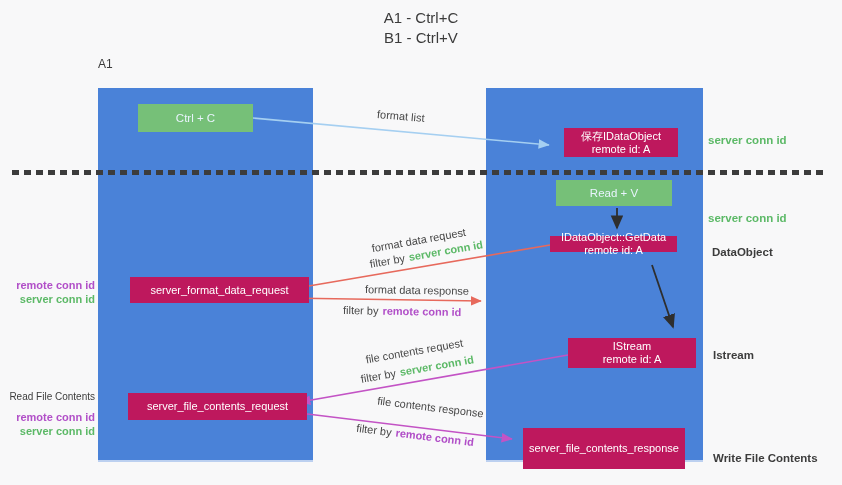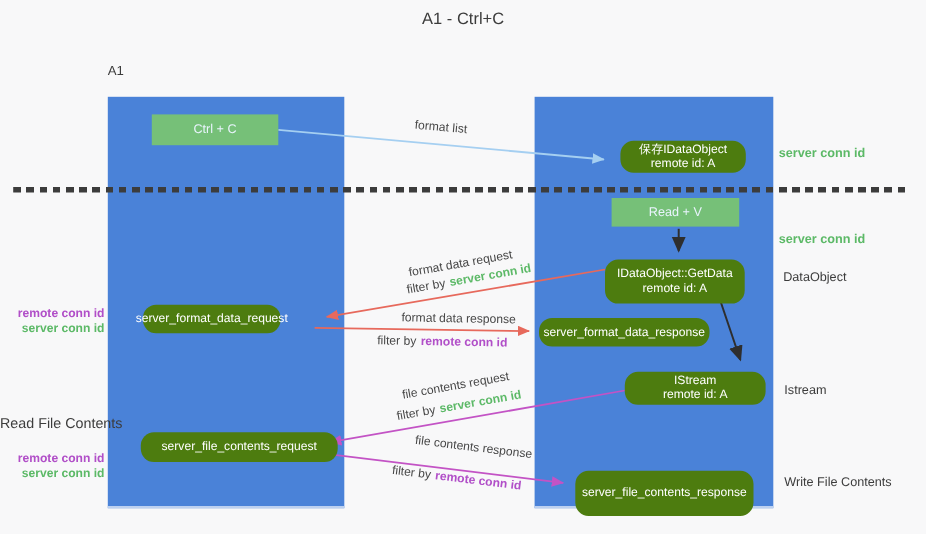--- a/index.html
+++ b/index.html
@@ -11,39 +11,40 @@
 
   .col-header{position:absolute;text-align:left;font-size:12px;line-height:14px;color:#3b3b3b;}
   .col{position:absolute;top:88px;height:372px;background:#4a82d8;border-bottom:2px solid #bcd0f0;}
 
   .divider{position:absolute;left:12px;top:170px;width:811px;height:5px;
            background:repeating-linear-gradient(90deg,#3c3c3c 0 7px,transparent 7px 12px);}
 
   .node{position:absolute;display:flex;flex-direction:column;align-items:center;justify-content:center;
         text-align:center;font-size:11px;line-height:13px;color:#ffffff;}
   .node.green{background:#76c078;color:#e9f4fd;font-size:11.5px;}
-  .node.orange{background:#4d7c0f;border-radius:12px;}
+  .node.orange{background:#be185d;}
 
-  .side-label{position:absolute;font-size:11.5px;color:#3c3c3c;white-space:nowrap;}
+  .side-label{position:absolute;font-size:11.5px;color:#3c3c3c;white-space:nowrap;font-weight:bold;}
   .left-stack{position:absolute;left:0;width:95px;text-align:right;font-size:11px;line-height:14px;white-space:nowrap;}
   .green-t{color:#5cb967;font-weight:bold;}
   .purple-t{color:#b14fc8;font-weight:bold;}
 
   .elabel{position:absolute;font-size:11px;color:#474747;white-space:nowrap;}
   .elabel span + span{margin-left:4px;}
 
   svg.arrows{position:absolute;left:0;top:0;pointer-events:none;}
 </style>
 </head>
 <body>
 
 <div class="canvas">
 
   <div class="title">
     <div>A1 - Ctrl+C</div>
+    <div>B1 - Ctrl+V</div>
   </div>
 
   <div class="col-header" style="left:98px;width:215px;top:57px;">
     <div>A1</div>
   </div>
   <div class="col-header" style="left:486px;width:217px;top:57px;margin-top:48px;">
     <div>B1</div>
   </div>
 
   <div class="col" style="left:98px;width:215px;"></div>
@@ -81,32 +82,29 @@
 
   <div class="node orange" style="left:564px;top:128px;width:114px;height:29px;">
     <div>保存IDataObject</div>
     <div>remote id: A</div>
   </div>
 
   <div class="node green" style="left:556px;top:180px;width:116px;height:26px;">
     <div>Read + V</div>
   </div>
 
-  <div class="node orange" style="left:550px;top:236px;width:127px;height:40px;">
+  <div class="node orange" style="left:550px;top:236px;width:127px;height:16px;">
     <div>IDataObject::GetData</div>
     <div>remote id: A</div>
   </div>
 
-  <div class="node orange" style="left:130px;top:277px;width:125px;height:26px;">
+  <div class="node orange" style="left:130px;top:277px;width:179px;height:26px;">
     <div>server_format_data_request</div>
   </div>
 
-  <div class="node orange" style="left:490px;top:289px;width:155px;height:26px;">
-    <div>server_format_data_response</div>
-  </div>
 
   <div class="node orange" style="left:568px;top:338px;width:128px;height:30px;">
     <div>IStream</div>
     <div>remote id: A</div>
   </div>
 
   <div class="node orange" style="left:128px;top:393px;width:179px;height:27px;">
     <div>server_file_contents_request</div>
   </div>
 
@@ -143,25 +141,25 @@
     <span>file contents response</span>
   </div>
   <div class="elabel" style="left:356px;top:429px;transform:rotate(7deg);">
     <span>filter by</span><span class="purple-t">remote conn id</span>
   </div>
 
   <div class="side-label green-t" style="left:708px;top:134px;">server conn id</div>
   <div class="side-label green-t" style="left:708px;top:212px;">server conn id</div>
   <div class="side-label" style="left:712px;top:246px;">DataObject</div>
   <div class="side-label" style="left:713px;top:349px;">Istream</div>
-  <div class="side-label" style="left:713px;top:433px;">Write File Contents</div>
+  <div class="side-label" style="left:713px;top:452px;">Write File Contents</div>
 
   <div class="left-stack" style="top:278px;">
     <div class="purple-t">remote conn id</div>
     <div class="green-t">server conn id</div>
   </div>
-  <div class="left-stack" style="top:378px;font-size:13px;color:#3c3c3c;">Read File Contents</div>
+  <div class="left-stack" style="top:390px;font-size:10px;color:#3c3c3c;">Read File Contents</div>
   <div class="left-stack" style="top:410px;">
     <div class="purple-t">remote conn id</div>
     <div class="green-t">server conn id</div>
   </div>
 
 </div>
 
 </body></html>

